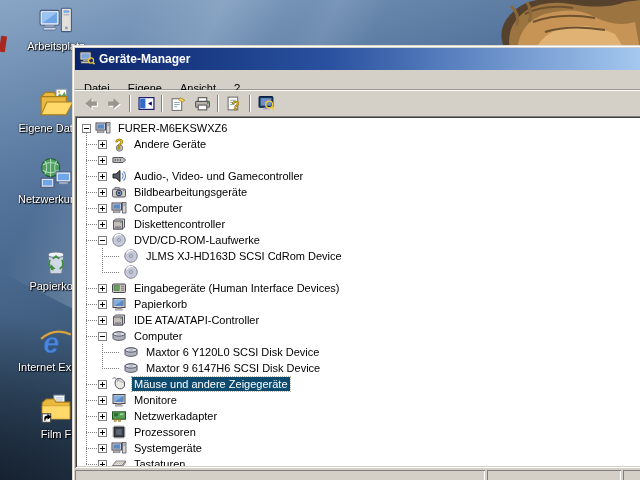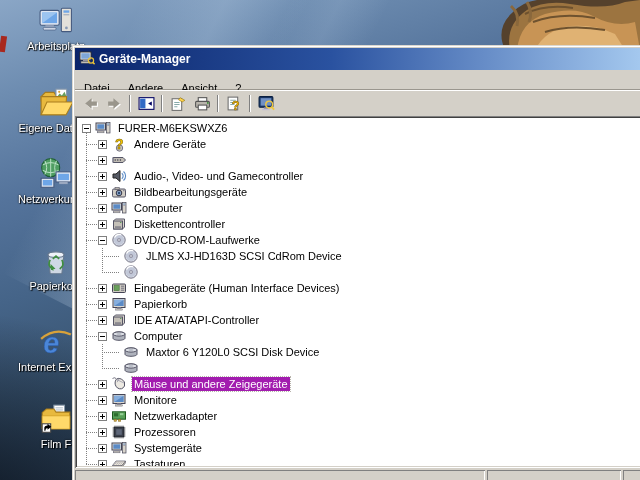--- a/index.html
+++ b/index.html
@@ -58,21 +58,21 @@
   .trow.lvl1 { margin-left:9px; }
   .trow.lvl2 { margin-left:25px; }
   .hstub { height:1px; flex:0 0 auto; background-image:repeating-linear-gradient(90deg,#808080 0 1px,transparent 1px 2px); }
   .lvl1 .hstub { width:12px; } .lvl2 .hstub { width:17px; }
   .pm { position:relative; width:9px; height:9px; flex:0 0 9px; background:#fff; border:1px solid #808080; }
   .pm::before { content:""; position:absolute; left:1px; right:1px; top:3px; height:1px; background:#000; }
   .pm.plus::after { content:""; position:absolute; top:1px; bottom:1px; left:3px; width:1px; background:#000; }
   .ticon { width:16px; height:16px; flex:0 0 16px; margin-left:4px; }
   .ticon svg { width:16px; height:16px; display:block; }
   .tlabel { margin-left:5px; padding:1px 2px; color:#000; }
-  .tlabel.sel { background:#a21caf; color:#fff; outline:1px dotted #b8b4ac; }
+  .tlabel.sel { background:#0c4a6e; color:#fff; outline:1px dotted #b8b4ac; }
   .rail { position:absolute; width:1px; background-image:repeating-linear-gradient(180deg,#808080 0 1px,transparent 1px 2px); }
 
   .statusbar { height:20px; flex:0 0 20px; background:#d4d0c8; display:flex; gap:2px; padding-top:2px; }
   .spane { height:18px; box-shadow: inset 1px 1px 0 #808080, inset -1px -1px 0 #fff; padding:2px 4px; }
   .spane.p1 { width:410px; } .spane.p2 { width:134px; } .spane.p3 { flex:1 1 auto; }
 </style>
 </head>
 <body>
 
 <div class="desktop">
@@ -136,21 +136,21 @@
           </svg></span>
         <div class="dlabel">Papierkorb</div>
       </div>
       <div class="dicon" style="top: 325px;">
         <span class="dic"><svg viewBox="0 0 32 32">
             <text x="4" y="26" font-size="27" font-style="italic" font-weight="bold" fill="#4a86d8" stroke="#2a5aa8" stroke-width="0.5">e</text>
             <path d="M2 13Q15 2 30 9" stroke="#d9a23a" stroke-width="2.2" fill="none"></path>
           </svg></span>
         <div class="dlabel">Internet Explorer</div>
       </div>
-      <div class="dicon" style="top: 402px;">
+      <div class="dicon" style="top: 392px;">
         <span class="dic"><svg viewBox="0 0 32 32">
             <rect x="14" y="3" width="10" height="11" fill="#fff" stroke="#8899aa"></rect>
             <path d="M15.5 5.5h7M15.5 7.5h7M15.5 9.5h5" stroke="#9ab" stroke-width="0.8"></path>
             <path d="M3 10l4-3.5h7l2 3h13v15.5H3z" fill="#e8b93e" stroke="#a97d1c"></path>
             <path d="M3 13h26v12.5H3z" fill="#ffd96a" stroke="#c9961c" stroke-width="0.6"></path>
             <rect x="3" y="20.5" width="8" height="8" fill="#fff" stroke="#444"></rect>
             <path d="M5 27v-2.8q0-2 3-2.2v-1.6l3.6 2.8-3.6 2.8v-1.6q-2 .2-2 2.6z" fill="#000"></path>
           </svg></span>
         <div class="dlabel">Film F</div>
       </div>
@@ -163,21 +163,21 @@
             <rect x="2.2" y="3.2" width="8.6" height="5.6" fill="#7ea6d8"></rect>
             <rect x="4" y="10" width="5" height="1" fill="#99a"></rect>
             <rect x="2" y="11.2" width="9" height="2" fill="#c8c4bc" stroke="#555" stroke-width="0.5"></rect>
             <circle cx="12" cy="10.5" r="2.6" fill="none" stroke="#e8c23a" stroke-width="1.2"></circle>
             <path d="M13.8 12.4l1.8 1.8" stroke="#e8c23a" stroke-width="1.5"></path>
           </svg></span>
       <span>Geräte-Manager</span>
     </div>
     <div class="menubar" id="menubar">
         <span class="menuitem">Datei</span>
-        <span class="menuitem">Andere</span>
+        <span class="menuitem">Eigene</span>
         <span class="menuitem">Ansicht</span>
         <span class="menuitem">?</span>
       </div>
     <div class="toolbar" id="toolbar">
         <button class="tbtn">
           <svg viewBox="0 0 16 16">
             <path d="M4 9l6-5v3h5v4h-5v3z" fill="#fff"></path>
             <path d="M3 8l6-5v3h5v4H9v3z" fill="#9a968c"></path>
           </svg>
         </button>
@@ -325,21 +325,21 @@
               </svg></span><span class="tlabel">Computer</span></div>
           <div class="trow lvl2"><span class="hstub"></span><span class="ticon"><svg viewBox="0 0 16 16">
                 <path d="M2 6c0-1.2 2.7-2.1 6-2.1s6 .9 6 2.1v4.2c0 1.2-2.7 2.1-6 2.1s-6-.9-6-2.1z" fill="#aeb2bc" stroke="#556"></path>
                 <ellipse cx="8" cy="6" rx="6" ry="2.1" fill="#dde0e6" stroke="#556"></ellipse>
                 <ellipse cx="8" cy="6" rx="2.6" ry="0.9" fill="#b8bcc6"></ellipse>
               </svg></span><span class="tlabel">Maxtor 6 Y120L0 SCSI Disk Device</span></div>
           <div class="trow lvl2"><span class="hstub"></span><span class="ticon"><svg viewBox="0 0 16 16">
                 <path d="M2 6c0-1.2 2.7-2.1 6-2.1s6 .9 6 2.1v4.2c0 1.2-2.7 2.1-6 2.1s-6-.9-6-2.1z" fill="#aeb2bc" stroke="#556"></path>
                 <ellipse cx="8" cy="6" rx="6" ry="2.1" fill="#dde0e6" stroke="#556"></ellipse>
                 <ellipse cx="8" cy="6" rx="2.6" ry="0.9" fill="#b8bcc6"></ellipse>
-              </svg></span></div>
+              </svg></span><span class="tlabel">Maxtor 9 6147H6 SCSI Disk Device</span></div>
           <div class="trow lvl1"><span class="hstub"></span><span class="pm plus"></span><span class="ticon"><svg viewBox="0 0 16 16">
                 <path d="M1.5 2.5Q3.5 1 5 2.5" fill="none" stroke="#556" stroke-width="0.8"></path>
                 <path d="M5 3.5q-2.5 5 1.5 8.5 4.5 2.5 7-2 1.5-4.5-3-7-4-1.5-5.5.5z" fill="#ece9e2" stroke="#556"></path>
                 <path d="M5.5 3.5l7.5 3.5" stroke="#99a" stroke-width="0.8"></path>
                 <path d="M7.8 2.6l-1.6 3.6" stroke="#99a" stroke-width="0.8"></path>
               </svg></span><span class="tlabel sel">Mäuse und andere Zeigegeräte</span></div>
           <div class="trow lvl1"><span class="hstub"></span><span class="pm plus"></span><span class="ticon"><svg viewBox="0 0 16 16">
                 <rect x="2" y="2.5" width="12" height="9" fill="#dcd8d0" stroke="#445"></rect>
                 <rect x="3.3" y="3.8" width="9.4" height="6.2" fill="#5a8ac6"></rect>
                 <path d="M3.3 3.8h9.4L3.3 10z" fill="#86aede"></path>

